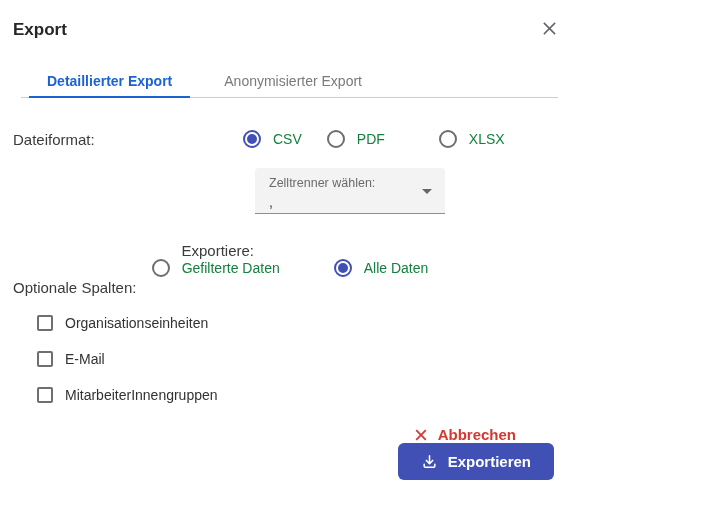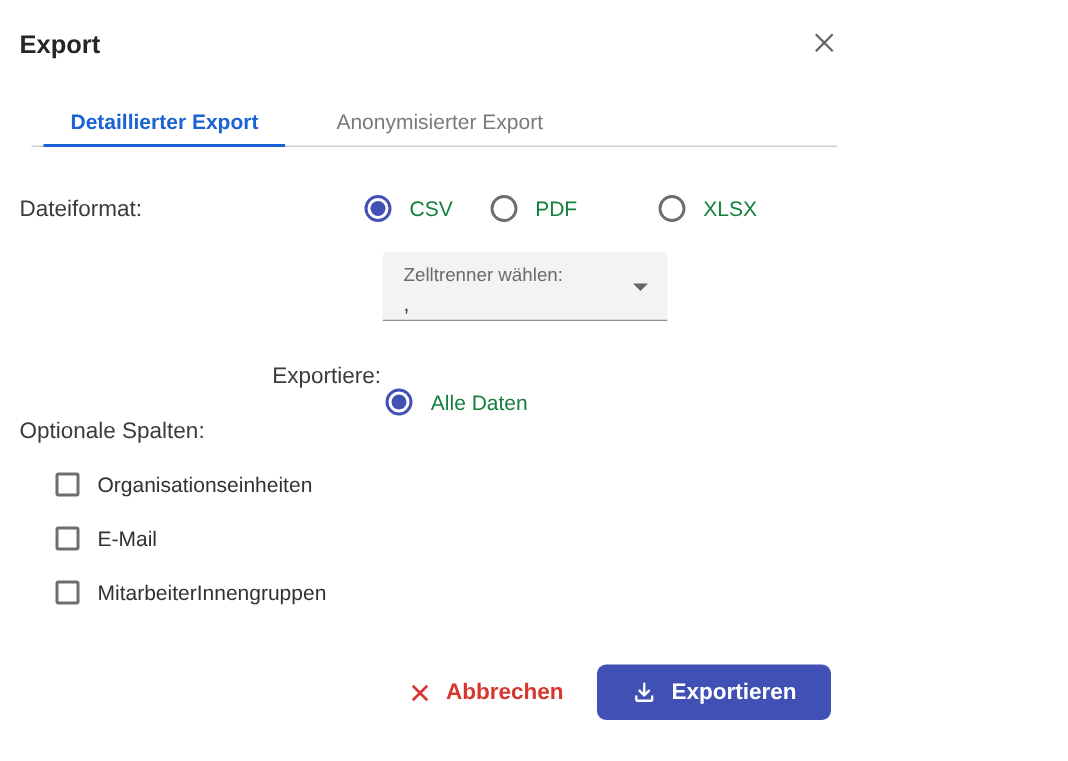--- a/index.html
+++ b/index.html
@@ -43,21 +43,21 @@
   .select-label{font-size:12.5px;color:#6b6b6b;line-height:15px;}
   .select-value{font-size:14px;color:#3b3b3b;line-height:17px;margin-top:3px;}
   .select-arrow{position:absolute;right:13px;top:21px;width:0;height:0;border-left:5px solid transparent;border-right:5px solid transparent;border-top:5px solid #666;}
   .row-scope{margin-top:28px;height:28px;flex-direction:column;}
   
   .optional-label{margin-top:9px;padding-left:13px;font-size:15px;color:var(--text);}
   .checkbox-row{display:flex;align-items:center;margin:18px 0 0 37px;cursor:pointer;height:18px;}
   .checkbox{width:16px;height:16px;border:2px solid #6e6e6e;border-radius:2px;background:#fff;flex:0 0 auto;}
   .checkbox-label{font-size:14px;color:#323232;margin-left:12px;}
   
-  .footer{position:absolute;right:26px;bottom:27px;display:flex;align-items:center;}
+  .footer{position:absolute;right:26px;bottom:27px;display:flex;align-items:center;flex-direction:column;}
   .cancel-btn{display:flex;align-items:center;color:var(--cancel-red);font-size:15px;font-weight:bold;cursor:pointer;margin-right:22px;}
   .cancel-btn svg{width:14px;height:14px;stroke:var(--cancel-red);stroke-width:2;margin-right:10px;}
   .export-btn{display:flex;align-items:center;background:var(--primary);color:#fff;font-size:15px;font-weight:bold;height:37px;padding:0 23px;border-radius:6px;cursor:pointer;border:none;}
   .export-btn svg{width:17px;height:17px;stroke:#fff;stroke-width:2.2;margin-right:10px;}
 </style>
 </head>
 <body>
 
 <div class="dialog">
 
@@ -103,20 +103,24 @@
       <div class="select-label">Zelltrenner wählen:</div>
       <div class="select-value">,</div>
       <span class="select-arrow"></span>
     </div>
   </div>
 
   <div class="row row-scope">
     <div class="row-label">Exportiere:</div>
     <div class="radio-group">
       <div class="radio-item">
+        <span class="radio"></span>
+        <span class="radio-label">Gefilterte Daten</span>
+      </div>
+      <div class="radio-item">
         <span class="radio selected"></span>
         <span class="radio-label">Alle Daten</span>
       </div>
     </div>
   </div>
 
   <div class="optional-label">Optionale Spalten:</div>
 
   <div class="checkbox-row">
     <span class="checkbox"></span>

